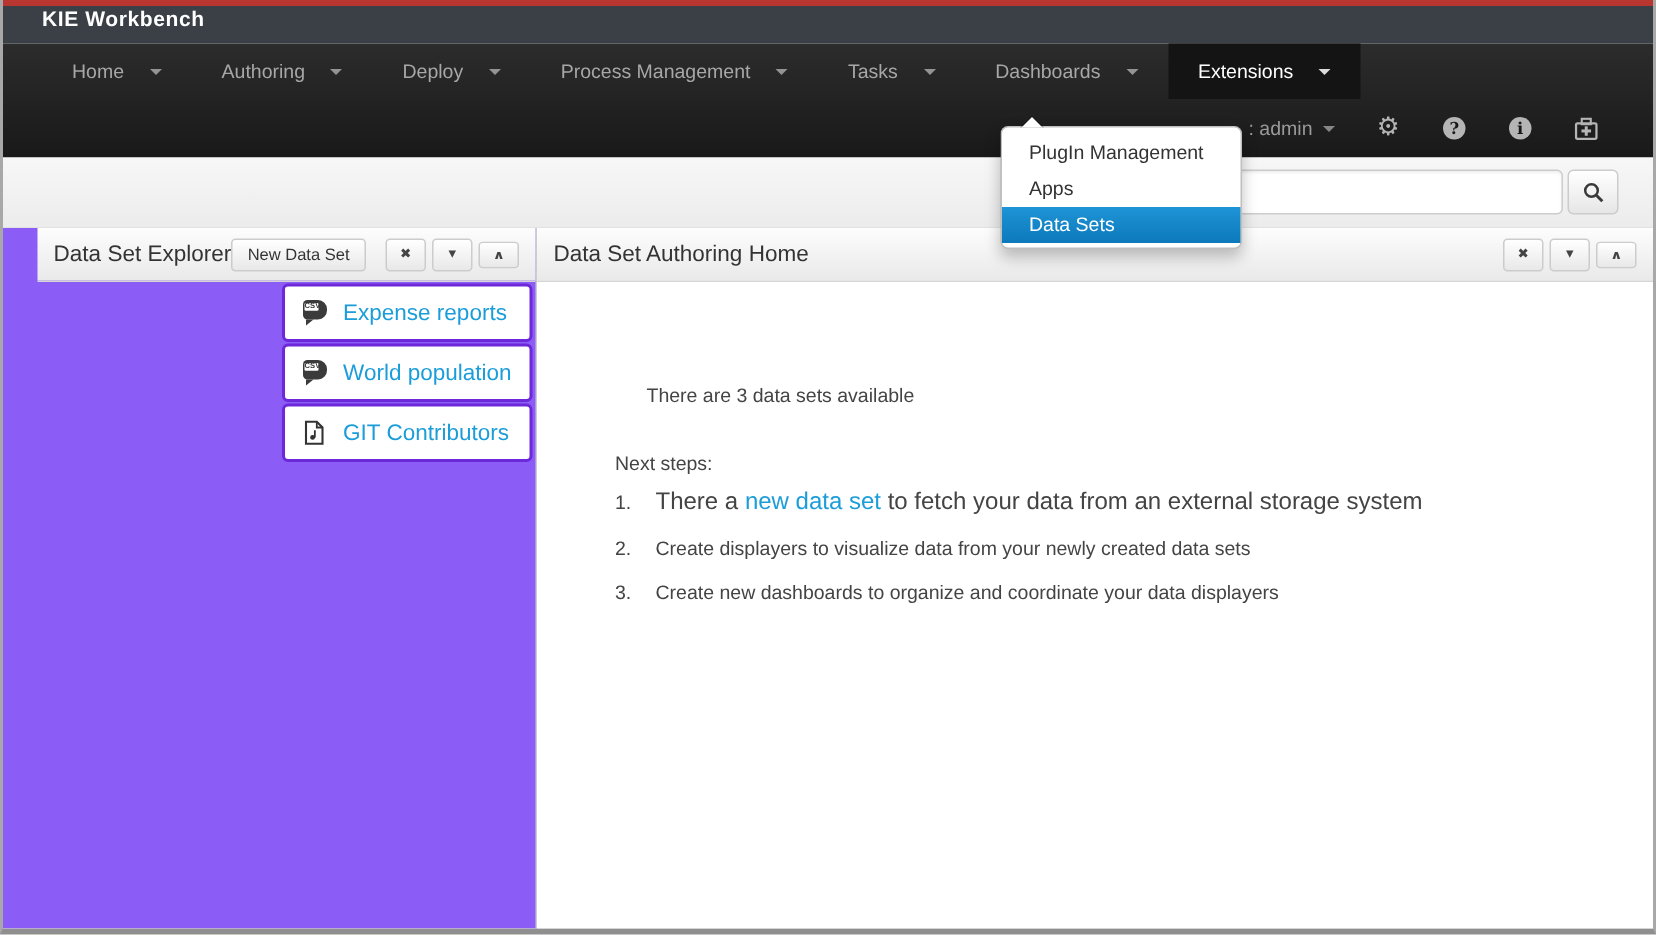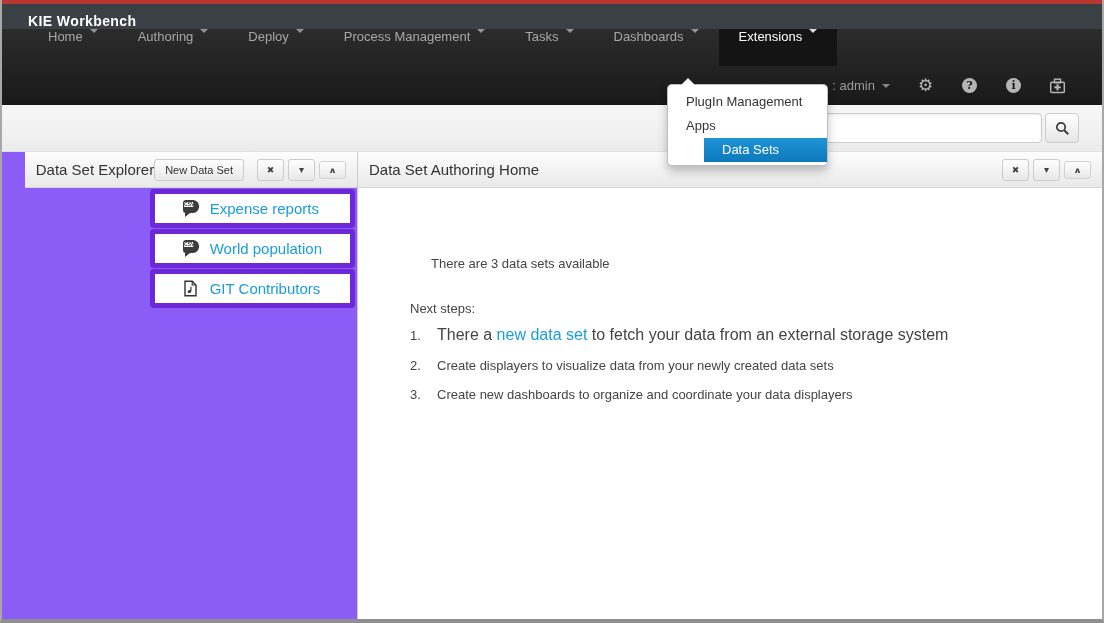--- a/index.html
+++ b/index.html
@@ -11,35 +11,35 @@
     overflow: hidden;
     border-left: 2px solid #a8a8a8;
     border-right: 2px solid #a8a8a8;
     border-bottom: 4px solid #8f8f8f;
   }
 
   
   .topbar-red { position: absolute; top: 0; left: 0; right: 0; height: 4px; background: #b9352f; }
   .titlebar {
     position: absolute; top: 4px; left: 0; right: 0; height: 25px;
-    background: #3b4046; display: flex; align-items: flex-end;
+    background: #3b4046; display: flex; align-items: flex-start;
   }
   .app-title { color: #fff; font-size: 14px; font-weight: bold; margin-left: 26px; letter-spacing: .4px; }
 
   .navbar {
     position: absolute; top: 29px; left: 0; right: 0; height: 76px;
     background: linear-gradient(#2c2c2c, #191919);
   }
   .nav-menus {
     position: absolute; top: 0; left: 26px; height: 37px;
     display: flex; list-style: none;
   }
   .nav-item {
-    display: flex; align-items: flex-start; padding: 0 20px; height: 37px;
-    color: #a7a7a7; font-size: 13px; cursor: pointer; white-space: nowrap;
+    display: flex; align-items: center; padding: 0 20px; height: 37px;
+    color: #a7a7a7; font-size: 13px; cursor: pointer; white-space: nowrap; gap: 10px;
   }
   .nav-item.active { background: #141414; color: #fff; }
   .caret-down {
     display: inline-block; width: 0; height: 0; margin-left: 7px;
     border-left: 4px solid transparent; border-right: 4px solid transparent;
     border-top: 4px solid currentColor; opacity: .85;
   }
   .nav-user-row {
     position: absolute; top: 37px; right: 36px; height: 39px;
     display: flex; align-items: center; color: #9a9a9a; font-size: 13px;
@@ -96,22 +96,22 @@
     display: flex; align-items: center; justify-content: center;
     font-family: "DejaVu Sans", sans-serif; font-weight: bold; color: #444; padding: 0;
   }
   .glyph-close { font-size: 9px; }
   .glyph-menu { font-size: 10px; }
   .glyph-collapse { font-size: 10px; transform: scaleY(.8); }
 
   
   .dataset-list { padding: 1px 2px; }
   .dataset-card {
-    height: 39px; border: 5px solid #6d28d9; border-radius: 4px; background: #fff;
-    display: flex; align-items: center; padding: 0 28px; margin-bottom: 1px; cursor: pointer;
+    height: 39px; border: 2px solid #6d28d9; border-radius: 4px; background: #fff;
+    display: flex; align-items: center; padding: 0 12px; margin-bottom: 1px; cursor: pointer;
   }
   .ds-icon { width: 17px; height: 17px; margin-right: 10px; position: relative; flex: none; }
   .csv-bubble {
     position: absolute; top: 0; left: 0; width: 16px; height: 13px;
     background: #3b3b3b; border-radius: 3px 6px 6px 3px;
   }
   .csv-bubble::after {
     content: ""; position: absolute; left: 2px; bottom: -4px;
     border-left: 5px solid #3b3b3b; border-bottom: 4px solid transparent;
   }
@@ -144,21 +144,21 @@
     content: ""; position: absolute; top: -8px; left: 12px;
     border-left: 8px solid transparent; border-right: 8px solid transparent;
     border-bottom: 8px solid rgba(0,0,0,.25);
   }
   .ext-dropdown::after {
     content: ""; position: absolute; top: -7px; left: 13px;
     border-left: 7px solid transparent; border-right: 7px solid transparent;
     border-bottom: 7px solid #fff;
   }
   .dd-item { padding: 4px 18px; font-size: 13px; color: #333; cursor: pointer; white-space: nowrap; line-height: 16px; }
-  .dd-item.active { background: linear-gradient(#1e94d6, #0c79bb); color: #fff; margin-left: 36px; }
+  .dd-item.active { background: linear-gradient(#1e94d6, #0c79bb); color: #fff; }
 </style>
 </head>
 <body>
 
 <div class="topbar-red"></div>
 
 <div class="titlebar">
   <span class="app-title">KIE Workbench</span>
 </div>
 

